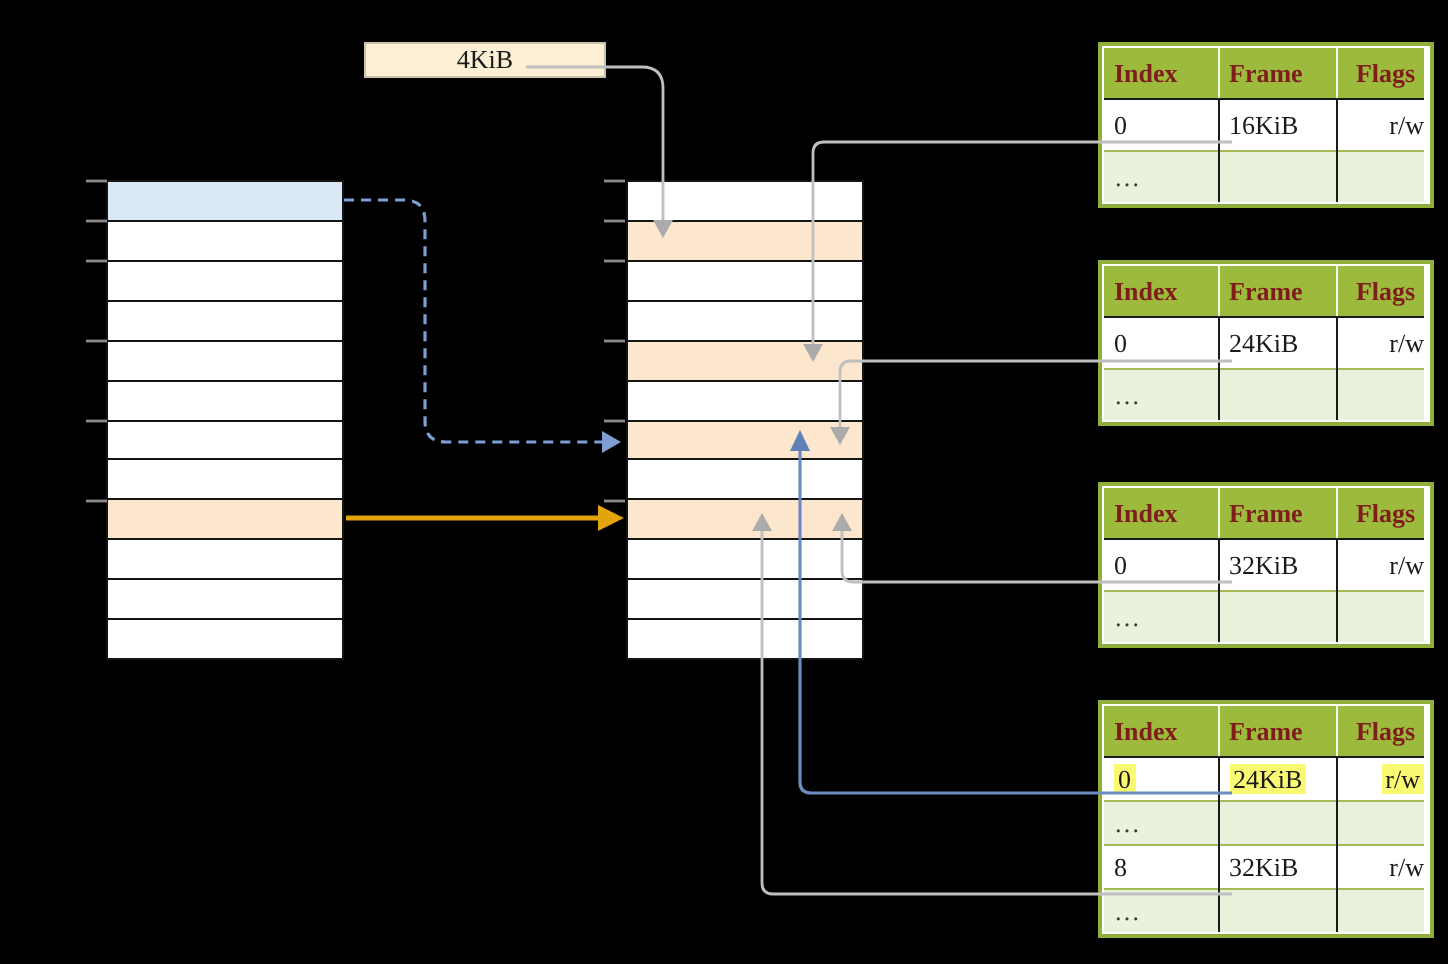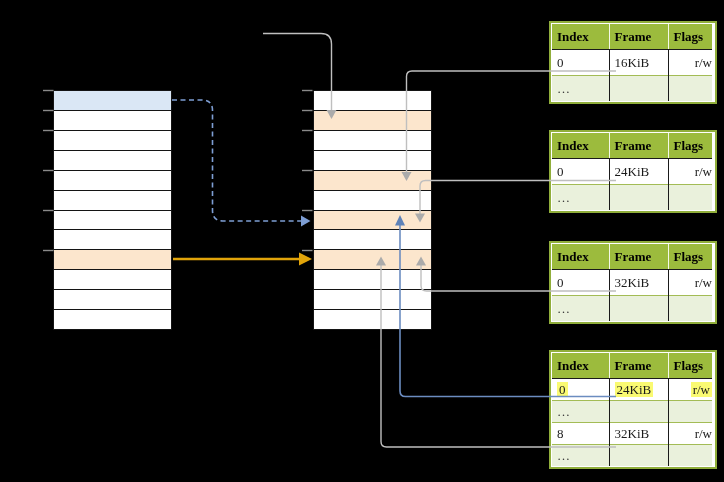--- a/index.html
+++ b/index.html
@@ -15,39 +15,42 @@
   .mem-left{left:53px;} .mem-mid{left:313px;}
   .mem-row{flex:1 1 0;background:#fff;}
   .mem-row:not(:last-child){border-bottom:1px solid #141414;}
   .mem-row.blue{background:#DAE7F5;}
   .mem-row.orange{background:#FCE6CD;}
   
   .pt-wrap{position:absolute;left:549px;width:162px;border:2px solid #90AE3B;
            background:#fff;padding:1px;}
   .pt-table{border-collapse:collapse;width:160px;table-layout:fixed;}
   .pt-table col.c-index{width:57px;} .pt-table col.c-frame{width:59px;} .pt-table col.c-flags{width:44px;}
-  .pt-table th{background:#9CBB3D;color:#000000;font-weight:bold;font-size:13px;
+  .pt-table th{background:#9CBB3D;color:#7f1d1d;font-weight:bold;font-size:13px;
                text-align:left;padding:3px 0 3px 5px;height:19px;
                border-right:1px solid #F4F8E8;border-bottom:1px solid #1a1a1a;}
-  .pt-table th:last-child{border-right:none;}
+  .pt-table th:last-child{border-right:none;text-align:center;}
   .pt-table td{font-size:13px;color:#1a1a1a;padding:2px 0 2px 5px;height:21px;
                border-right:1px solid #1a1a1a;vertical-align:middle;background:#fff;}
   .pt-table td:last-child{border-right:none;text-align:right;}
   .pt-table tr.dots td{background:#EAF1DC;color:#3a3a3a;}
   .pt-table tbody tr + tr td{border-top:1px solid #A3BC55;}
   .pt-t4 td{height:17px;}
   .hl{background:#FAFA72;padding:0 2px;}
   
   #overlay{position:absolute;left:0;top:0;z-index:5;pointer-events:none;}
 </style>
 </head>
 <body>
 
 <div id="canvas">
 
+  <div class="kib-box">
+    <span>4KiB</span>
+  </div>
 
   <div class="mem-table mem-left" id="memLeft">
       <div class="mem-row blue"></div>
       <div class="mem-row"></div>
       <div class="mem-row"></div>
       <div class="mem-row"></div>
       <div class="mem-row"></div>
       <div class="mem-row"></div>
       <div class="mem-row"></div>
       <div class="mem-row"></div>

